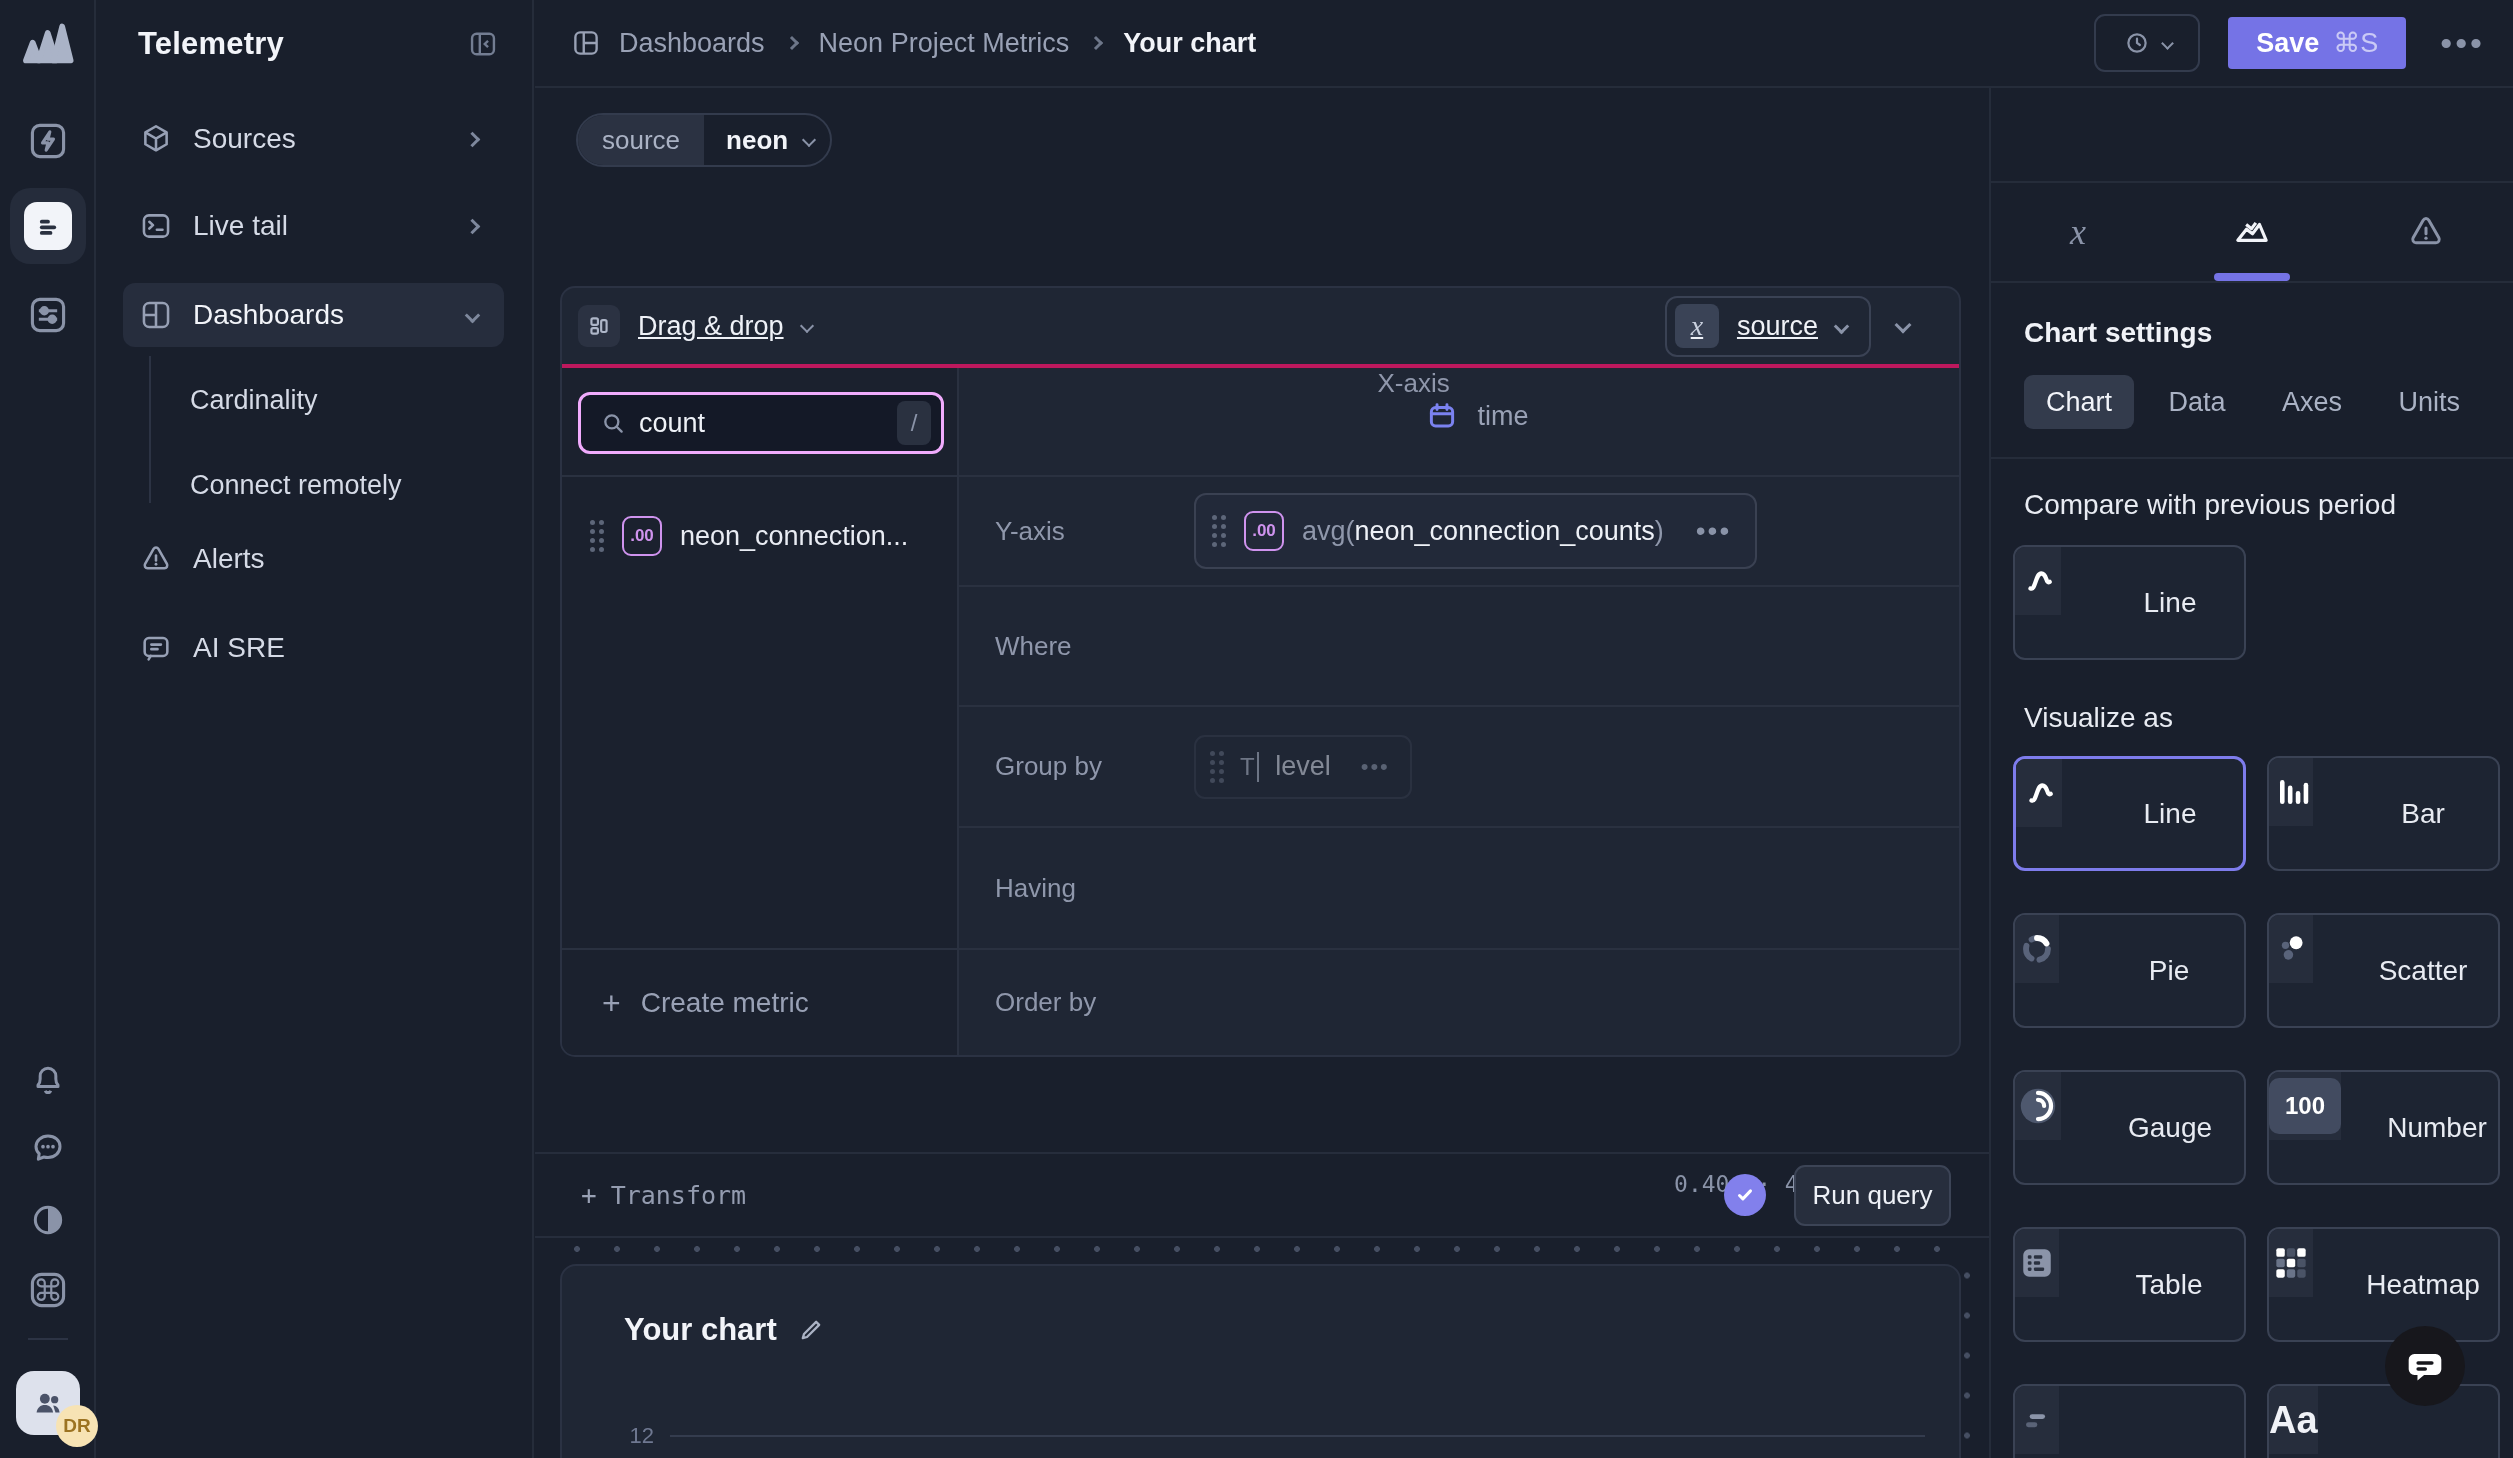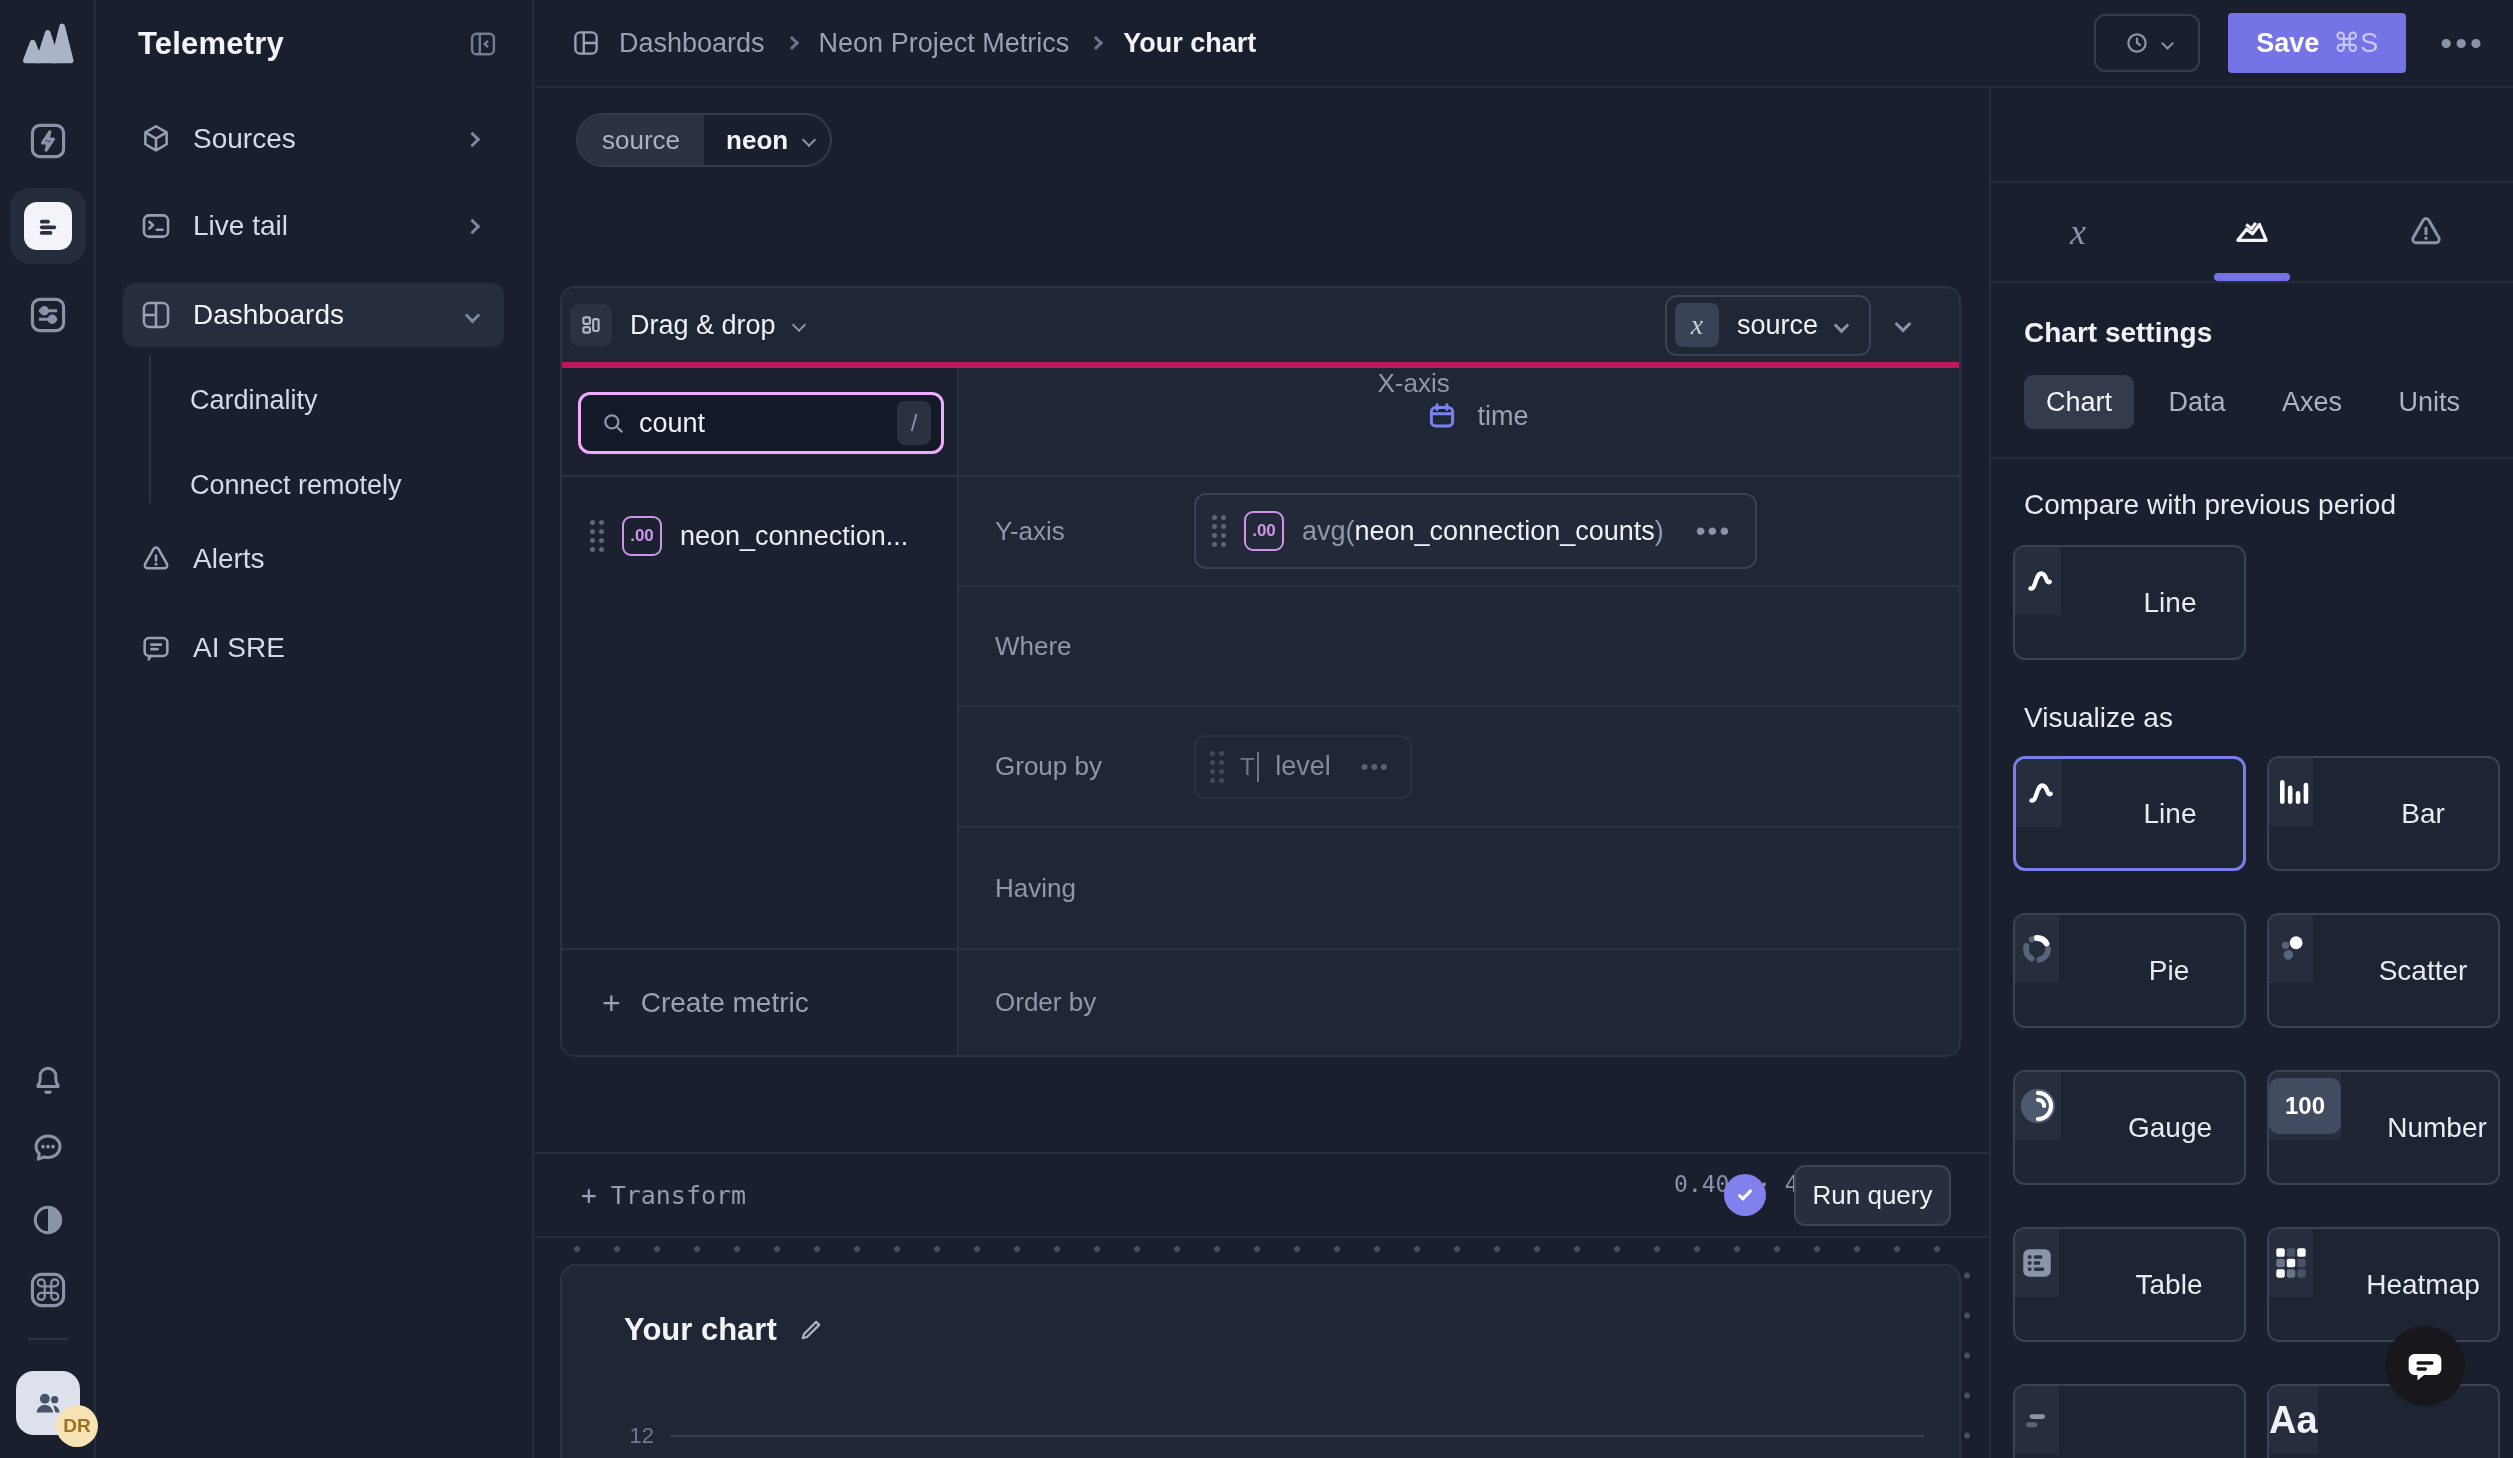--- a/index.html
+++ b/index.html
@@ -41,37 +41,37 @@
   
   .content { position:absolute; left:535px; top:0; right:0; bottom:0; display:flex; flex-direction:column; }
   .topbar { height:88px; flex:none; border-bottom:2px solid #252c3a; display:flex; align-items:center; padding:0 22px 0 36px; }
   .crumbs { display:flex; align-items:center; gap:18px; flex:1; font-size:27px; color:#99a1b5; }
   .crumbs .ic { width:30px; height:30px; color:#99a1b5; }
   .crumb-sep { width:10px; height:10px; border-right:3px solid #6d7689; border-bottom:3px solid #6d7689; transform:rotate(-45deg); margin:0 4px; }
   .crumb-cur { color:#f2f4f9; font-weight:600; }
   .tb-actions { display:flex; align-items:center; gap:28px; }
   .time-btn { width:106px; height:58px; border:2px solid #333b4d; border-radius:11px; display:flex; align-items:center; justify-content:center; gap:12px; color:#8a93a8; }
   .time-btn .ic { width:28px; height:28px; }
-  .save-btn { height:60px; padding:0 28px; border-radius:4px; background:#7573e6; display:flex; align-items:center; gap:14px; font-size:27px; font-weight:600; color:#fff; }
+  .save-btn { height:52px; padding:0 28px; border-radius:4px; background:#7573e6; display:flex; align-items:center; gap:14px; font-size:27px; font-weight:600; color:#fff; }
   .save-kbd { color:rgba(255,255,255,.62); font-weight:400; }
   .more-dots { color:#8a93a8; font-size:34px; letter-spacing:3px; padding:0 6px; }
 
   .below { flex:1; display:flex; min-height:0; }
   .main { flex:1; position:relative; overflow:hidden; }
   .panel { width:524px; flex:none; border-left:2px solid #252c3a; position:relative; overflow:hidden; }
 
   
   .chip { position:absolute; left:41px; top:25px; height:54px; display:flex; align-items:center; border:2px solid #333b4d; border-radius:28px; overflow:hidden; font-size:26px; }
   .chip-key { background:#2b3242; color:#aab2c4; padding:0 24px; height:100%; display:flex; align-items:center; }
   .chip-val { padding:0 16px 0 22px; color:#f2f4f9; font-weight:600; display:flex; align-items:center; gap:16px; }
   .chip-val .chev { border-width:2.5px; color:#8a93a8; width:10px; height:10px; }
 
   
   .qcard { position:absolute; left:25px; right:28px; top:198px; height:771px; border:2px solid #2b3243; border-radius:15px; background:#1f2634; display:flex; flex-direction:column; overflow:hidden; }
-  .q-head { height:80px; flex:none; border-bottom:6px solid #be185d; display:flex; align-items:center; padding:0 50px 0 8px; }
+  .q-head { height:80px; flex:none; border-bottom:4px solid #be185d; display:flex; align-items:center; padding:0 50px 0 16px;text-decoration:underline; }
   .q-mode { display:flex; align-items:center; gap:18px; flex:1; }
   .q-mode-icbox { width:42px; height:42px; border-radius:9px; background:#2b3242; display:flex; align-items:center; justify-content:center; color:#aeb6c8; }
   .q-mode-lbl { font-size:27px; font-weight:500; color:#eef1f7; }
   .q-mode .chev { color:#8a93a8; width:10px; height:10px; border-width:2.5px; }
   .scope-pill { height:61px; border:2px solid #3a4254; border-radius:12px; display:flex; align-items:center; gap:18px; padding:0 22px 0 8px; }
   .scope-x { width:44px; height:44px; border-radius:8px; background:#3a4356; color:#c9d0de; font-family:"Liberation Serif", serif; font-style:italic; font-size:28px; display:flex; align-items:center; justify-content:center; }
   .scope-val { font-size:27px; font-weight:500; color:#f0f2f7; }
   .q-head-chev { margin-left:26px; color:#8a93a8; }
   .q-head-chev .chev { width:12px; height:12px; border-width:3px; }
 

